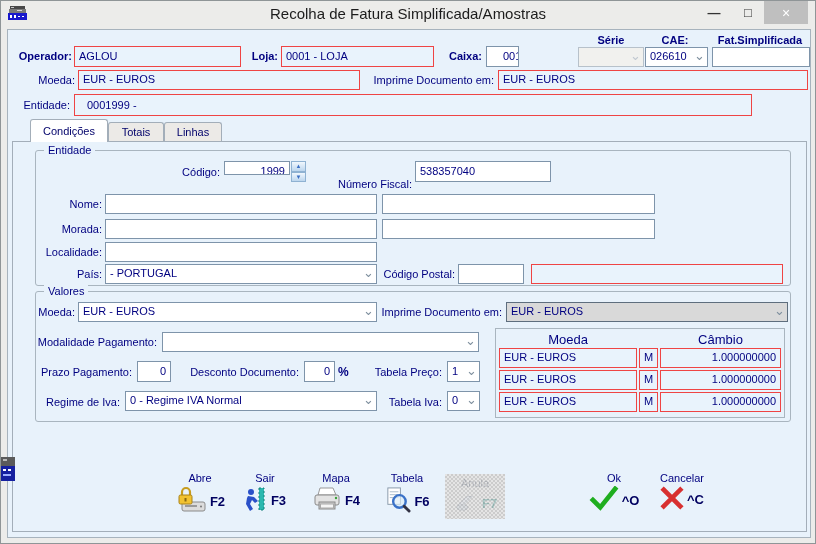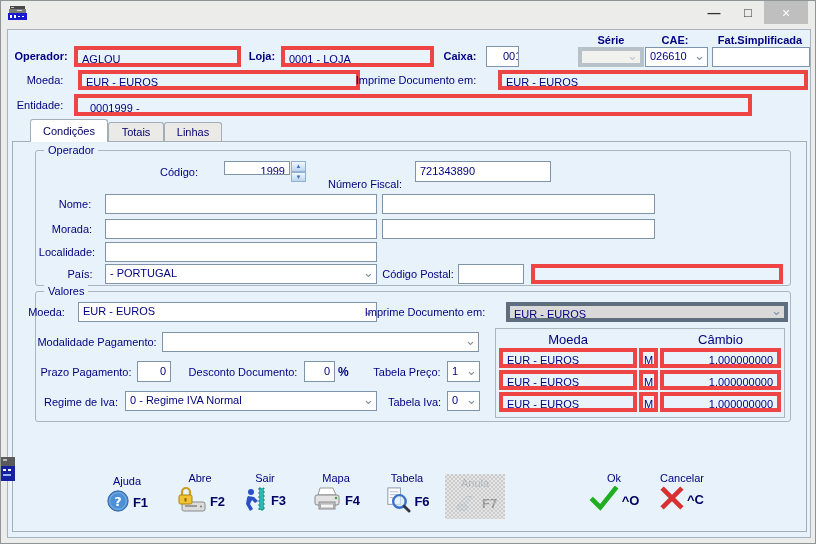--- a/index.html
+++ b/index.html
@@ -15,25 +15,25 @@
   #window-title{position:absolute;left:0;right:0;top:4px;text-align:center;
     font-size:15px;color:#1c1c1c;}
   .wc{position:absolute;top:0;height:23px;display:flex;align-items:center;
     justify-content:center;font-size:13px;color:#333;cursor:default;}
   #btn-min{right:86px;width:30px;font-weight:bold;}
   #btn-max{right:52px;width:30px;}
   #btn-close{right:7px;width:44px;background:#bfbfbf;color:#fff;font-size:14px;}
   
   #client{position:absolute;left:6px;top:28px;width:804px;height:509px;
     background:#e8f2fb;border:1px solid #a7b3bd;}
-  .lbl{position:absolute;color:#000080;font-size:11px;text-align:center;
+  .lbl{position:absolute;color:#000080;font-size:11px;text-align:right;
     white-space:nowrap;line-height:12px;}
   .lbl.b{font-weight:bold;}
   .lbl.c{text-align:center;}
-  .fld{position:absolute;background:#e9f3fc;border:4px solid #ef4444;
+  .fld{position:absolute;background:#e9f3fc;border:1px solid #ef4444;
     color:#000080;font-size:11px;line-height:17px;padding:0 4px;
     white-space:nowrap;overflow:hidden;}
   .inp{background:#ffffff;border:1px solid #7e94aa;}
   .ralign{text-align:right;}
   .calign{text-align:center;padding-left:16px;}
   .dd{padding-right:14px;}
   .chev{position:absolute;right:2px;top:50%;transform:translateY(-58%);
     color:#7e8f9e;font-size:13px;line-height:1;pointer-events:none;}
   .dd.gray{background:#d9d9d9;border-color:#5e6e7e;}
   .dd.dis{background:#f1f1ee;border-color:#b7c1ca;}
@@ -78,20 +78,21 @@
         <rect x="1" y="4" width="17" height="4" fill="#7a7a7a"></rect>
         <rect x="3" y="2" width="3" height="1" fill="#c8c8c8"></rect>
         <rect x="9" y="5" width="5" height="1" fill="#d8d8d8"></rect>
         <rect x="0" y="8" width="19" height="7" fill="#1818cc"></rect>
         <rect x="2" y="10" width="2" height="3" fill="#ffffff"></rect>
         <rect x="6" y="10" width="2" height="3" fill="#ffffff"></rect>
         <rect x="10" y="11" width="2" height="1" fill="#ffffff"></rect>
         <rect x="14" y="11" width="2" height="1" fill="#ffffff"></rect>
       </svg>
     </span>
+    <span id="window-title">Recolha de Fatura Simplificada/Amostras</span>
     <span class="wc" id="btn-min">—</span>
     <span class="wc" id="btn-max">□</span>
     <span class="wc" id="btn-close">×</span>
   </div>
 
   <div id="client">
 
     <span class="lbl b" style="left:2px;top:20px;width:62px;">Operador:</span>
     <span class="fld" style="left:66px;top:16px;width:167px;height:21px;line-height:19px;">AGLOU</span>
     <span class="lbl b" style="left:238px;top:20px;width:32px;">Loja:</span>
@@ -115,30 +116,30 @@
 
     <span class="lbl" style="left:2px;top:69px;width:60px;">Entidade:</span>
     <span class="fld" style="left:66px;top:64px;width:678px;height:22px;line-height:20px;padding-left:12px;">0001999 -</span>
 
     <span class="tab active" style="left:22px;top:89px;width:78px;height:23px;">Condições</span>
     <span class="tab" style="left:100px;top:92px;width:56px;height:20px;">Totais</span>
     <span class="tab" style="left:156px;top:92px;width:58px;height:20px;">Linhas</span>
     <div id="tab-page"></div>
 
     <div class="grp" style="left:27px;top:120px;width:756px;height:136px;z-index:2;"></div>
-    <span class="legend" style="left:36px;top:120px;z-index:2;">Operador</span>
+    <span class="legend" style="left:36px;top:120px;z-index:2;">Entidade</span>
 
     <span class="lbl" style="left:130px;top:136px;width:82px;z-index:2;">Código:</span>
     <span class="fld inp ralign" style="left:216px;top:131px;width:66px;height:14px;line-height:19px;z-index:2;">1999</span>
     <span class="spin" style="left:283px;top:131px;z-index:2;">
       <span>▲</span>
       <span>▼</span>
     </span>
     <span class="lbl" style="left:310px;top:148px;width:94px;z-index:2;">Número Fiscal:</span>
-    <span class="fld inp" style="left:407px;top:131px;width:136px;height:21px;line-height:19px;z-index:2;">721343890</span>
+    <span class="fld inp" style="left:407px;top:131px;width:136px;height:21px;line-height:19px;z-index:2;">538357040</span>
 
     <span class="lbl" style="left:40px;top:168px;width:54px;z-index:2;">Nome:</span>
     <span class="fld inp" style="left:97px;top:164px;width:272px;height:20px;z-index:2;"></span>
     <span class="fld inp" style="left:374px;top:164px;width:273px;height:20px;z-index:2;"></span>
 
     <span class="lbl" style="left:34px;top:193px;width:60px;z-index:2;">Morada:</span>
     <span class="fld inp" style="left:97px;top:189px;width:272px;height:20px;z-index:2;"></span>
     <span class="fld inp" style="left:374px;top:189px;width:273px;height:20px;z-index:2;"></span>
 
     <span class="lbl" style="left:24px;top:216px;width:70px;z-index:2;">Localidade:</span>
@@ -183,31 +184,20 @@
     <span class="fld ralign" style="left:652px;top:318px;width:121px;height:20px;z-index:2;">1.000000000</span>
 
     <span class="fld" style="left:491px;top:340px;width:138px;height:20px;z-index:2;">EUR - EUROS</span>
     <span class="fld calign" style="left:631px;top:340px;width:19px;height:20px;padding:0;z-index:2;">M</span>
     <span class="fld ralign" style="left:652px;top:340px;width:121px;height:20px;z-index:2;">1.000000000</span>
 
     <span class="fld" style="left:491px;top:362px;width:138px;height:20px;z-index:2;">EUR - EUROS</span>
     <span class="fld calign" style="left:631px;top:362px;width:19px;height:20px;padding:0;z-index:2;">M</span>
     <span class="fld ralign" style="left:652px;top:362px;width:121px;height:20px;z-index:2;">1.000000000</span>
 
-    <div class="tbtn" style="left:87px;top:445px;width:64px;z-index:2;">
-      <span>Ajuda</span>
-      <span class="irow">
-          <span><svg width="24" height="24" viewBox="0 0 26 26">
-              <circle cx="13" cy="13" r="11" fill="#4b8fd6" stroke="#2a5d9e"></circle>
-              <circle cx="13" cy="13" r="9" fill="none" stroke="#9cc4ea" opacity=".7"></circle>
-              <text x="13" y="18" font-size="14" font-weight="bold" fill="#ffffff" text-anchor="middle" font-family="DejaVu Sans">?</text>
-            </svg></span>
-      <span class="key">F1</span>
-        </span>
-    </div>
 
     <div class="tbtn" style="left:152px;top:442px;width:80px;z-index:2;">
       <span>Abre</span>
       <span class="irow">
           <span><svg width="32" height="28" viewBox="0 0 32 28">
               <rect x="7" y="16" width="23" height="9" rx="2" fill="#dcdcdc" stroke="#8a8a8a"></rect>
               <rect x="10" y="19" width="12" height="2" fill="#9a9a9a"></rect>
               <circle cx="26" cy="20.5" r="1" fill="#777777"></circle>
               <path d="M7 10 v-4 a4 4 0 0 1 8 0 v4" fill="none" stroke="#c79c1e" stroke-width="2.2"></path>
               <rect x="4" y="9" width="13" height="9" rx="1.5" fill="#f2c230" stroke="#a8821a"></rect>
@@ -258,21 +248,21 @@
         </span>
     </div>
 
     <div class="tbtn dis" style="left:437px;top:444px;z-index:2;">
       <span>Anula</span>
       <span class="irow">
           <span><svg width="26" height="22" viewBox="0 0 26 24">
               <path d="M4 16 l10 -10 h6 l-10 10 z" fill="#cdd4de" stroke="#8892a2"></path>
               <ellipse cx="9" cy="18" rx="6" ry="3" fill="#b8c2cc" stroke="#8892a2"></ellipse>
             </svg></span>
-      <span class="key" style="color:#000000;">F7</span>
+      <span class="key" style="color:#0f766e;">F7</span>
         </span>
     </div>
 
 
     <div class="tbtn" style="left:576px;top:442px;width:60px;z-index:2;">
       <span>Ok</span>
       <span class="irow">
           <span><svg width="30" height="26" viewBox="0 0 32 28">
               <path d="M4 15 L12 23 L28 3" fill="none" stroke="#1fae1f" stroke-width="5" stroke-linecap="square"></path>
             </svg></span>

